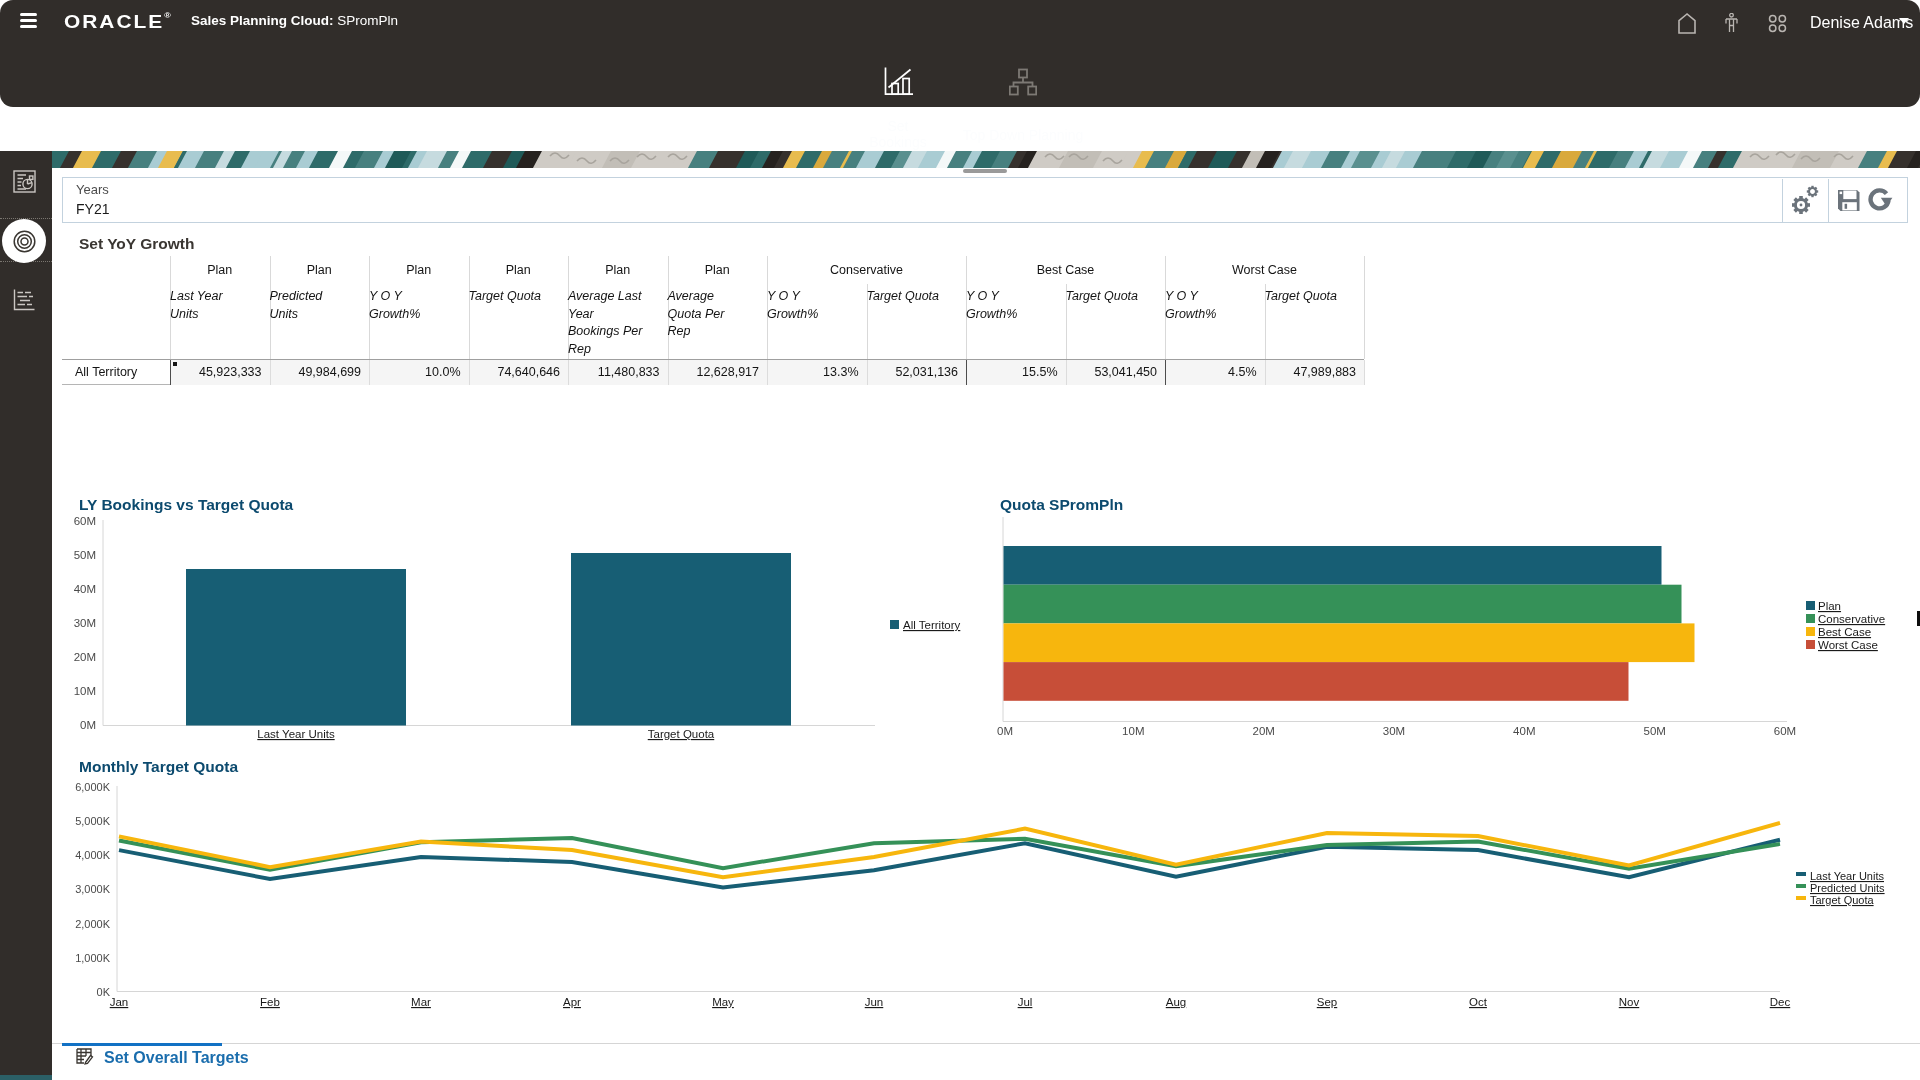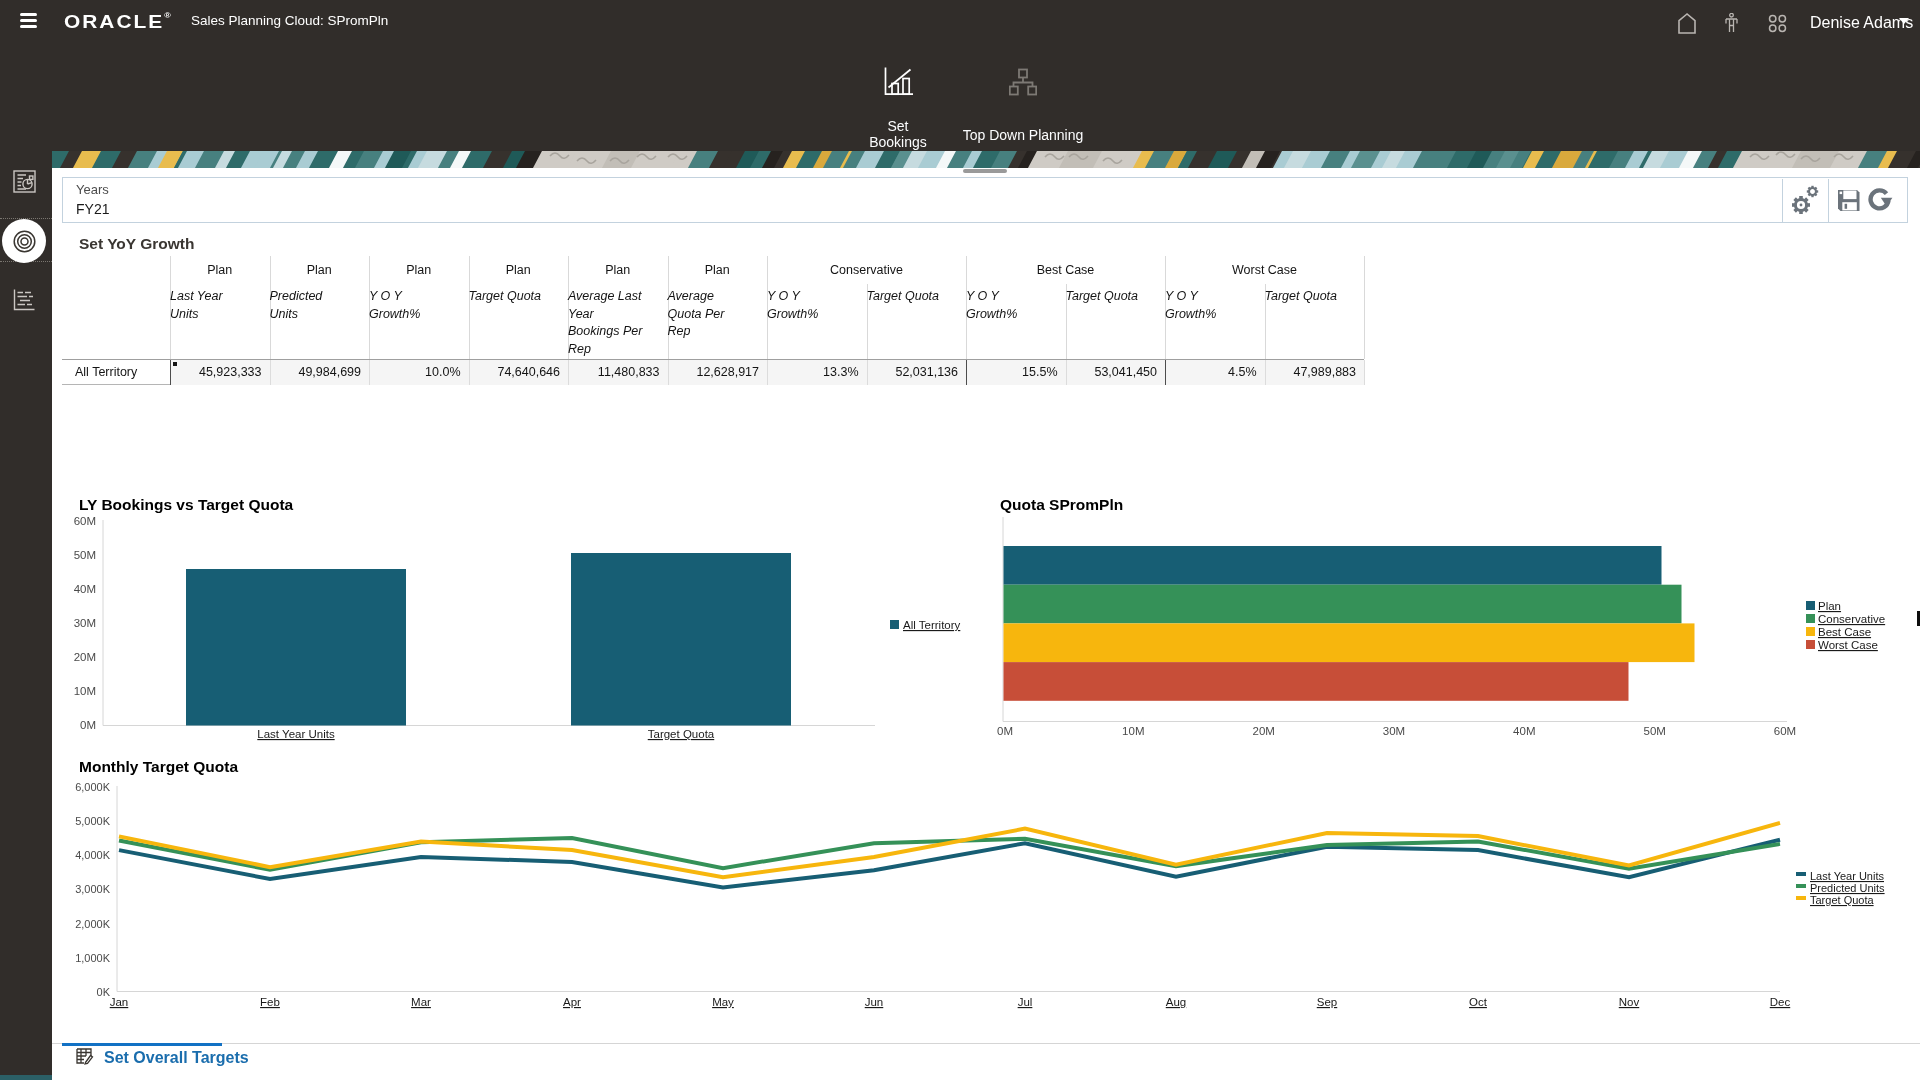--- a/index.html
+++ b/index.html
@@ -2,26 +2,26 @@
 <html><head>
 <meta charset="utf-8">
 <style>
   * { margin:0; padding:0; box-sizing:border-box; }
   html,body { width:1920px; height:1080px; overflow:hidden; background:#fff;
     font-family:"Liberation Sans", sans-serif; }
   .abs { position:absolute; }
   #stage { position:relative; width:1920px; height:1080px; background:#fff; }
 
   
-  #header { position:absolute; left:0; top:0; width:1920px; height:151px; background:#312d2a; }
+  #header { position:absolute; left:0; top:0; width:1920px; height:107px; background:#312d2a;border-radius:13px; }
   #burger div { width:17px; height:3.2px; background:#fff; border-radius:2px; margin-bottom:2.6px;}
   #ologo { position:absolute; left:64px; top:11px; color:#fff; font-weight:bold;
            font-size:19px; letter-spacing:1.8px; transform:scaleX(1.1); transform-origin:left center;}
   #apptitle { position:absolute; left:191px; top:13px; color:#fff; font-size:13.5px; }
-  #apptitle b { font-weight:normal; }
+  #apptitle b { font-weight:bold; }
   #username { position:absolute; left:1810px; top:14px; color:#fff; font-size:16px; }
   .navlab { position:absolute; top:118px; color:#fcfdfe; font-size:14px; text-align:center; }
 
   
   #strip { position:absolute; left:52px; top:151px; width:1868px; height:17px; overflow:hidden; background:#47807f; }
   #handle { position:absolute; left:963px; top:169px; width:44px; height:4px; background:#9a9a9a; border-radius:2px; }
 
   
   #sidebar { position:absolute; left:0; top:151px; width:52px; height:924px; background:#312d2a; }
   #sidebot { position:absolute; left:0; top:1075px; width:52px; height:5px; background:#2b5f66; }
@@ -44,21 +44,21 @@
   #drow { position:absolute; left:62px; top:359px; width:1302px; height:26px;
       border-top:1.5px solid #9f9f9f; border-bottom:1px solid #b5b5b5; }
   #drowbg { position:absolute; left:108px; top:0px; width:1194px; height:24.5px; background:#f5f5f5; }
   .dcell { position:absolute; top:5px; font-size:12.5px; color:#141414; text-align:right; }
   .dvline { position:absolute; top:0; width:1px; height:24.5px; background:#dcdcdc; }
   .dvdark { position:absolute; top:0; width:1px; height:24.5px; background:#4d4d4d; }
   #rowhead { position:absolute; left:13px; top:5px; font-size:12.5px; color:#141414; }
   #cellmark { position:absolute; left:111px; top:2px; width:4px; height:4px; background:#141414; }
 
   
-  .ctitle { position:absolute; font-size:15.5px; font-weight:bold; color:#000000; }
+  .ctitle { position:absolute; font-size:15.5px; font-weight:bold; color:#0c4a6e; }
   svg text { font-family:"Liberation Sans", sans-serif; }
 
   
   #botline { position:absolute; left:52px; top:1043px; width:1868px; height:1px; background:#d5d5d5; }
   #bottab { position:absolute; left:62px; top:1043px; width:160px; height:3px; background:#1271c4; }
   #bottext { position:absolute; left:104px; top:1049px; font-size:16px; font-weight:bold; color:#1a6dad; }
   #scrollmark { position:absolute; left:1917px; top:611px; width:3px; height:15px; background:#0d0d0d; }
 </style>
 </head>
 <body>

